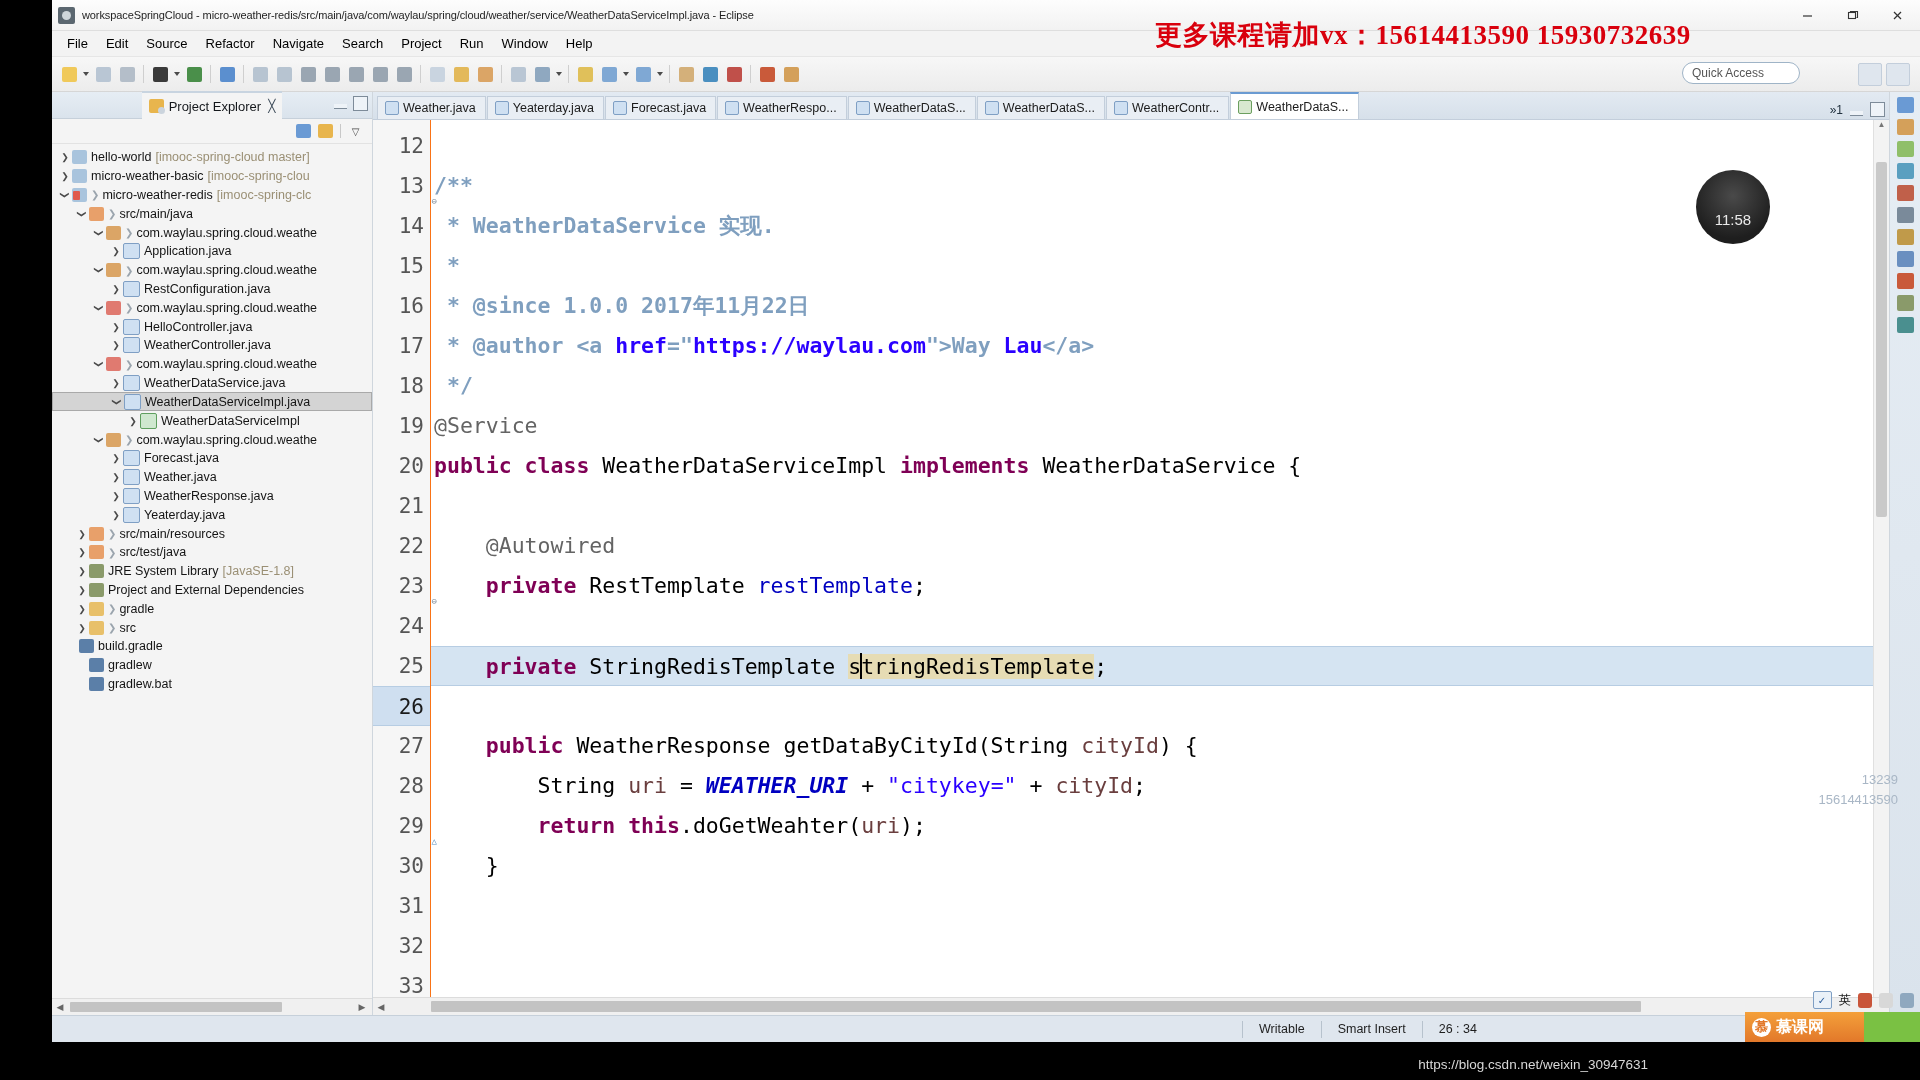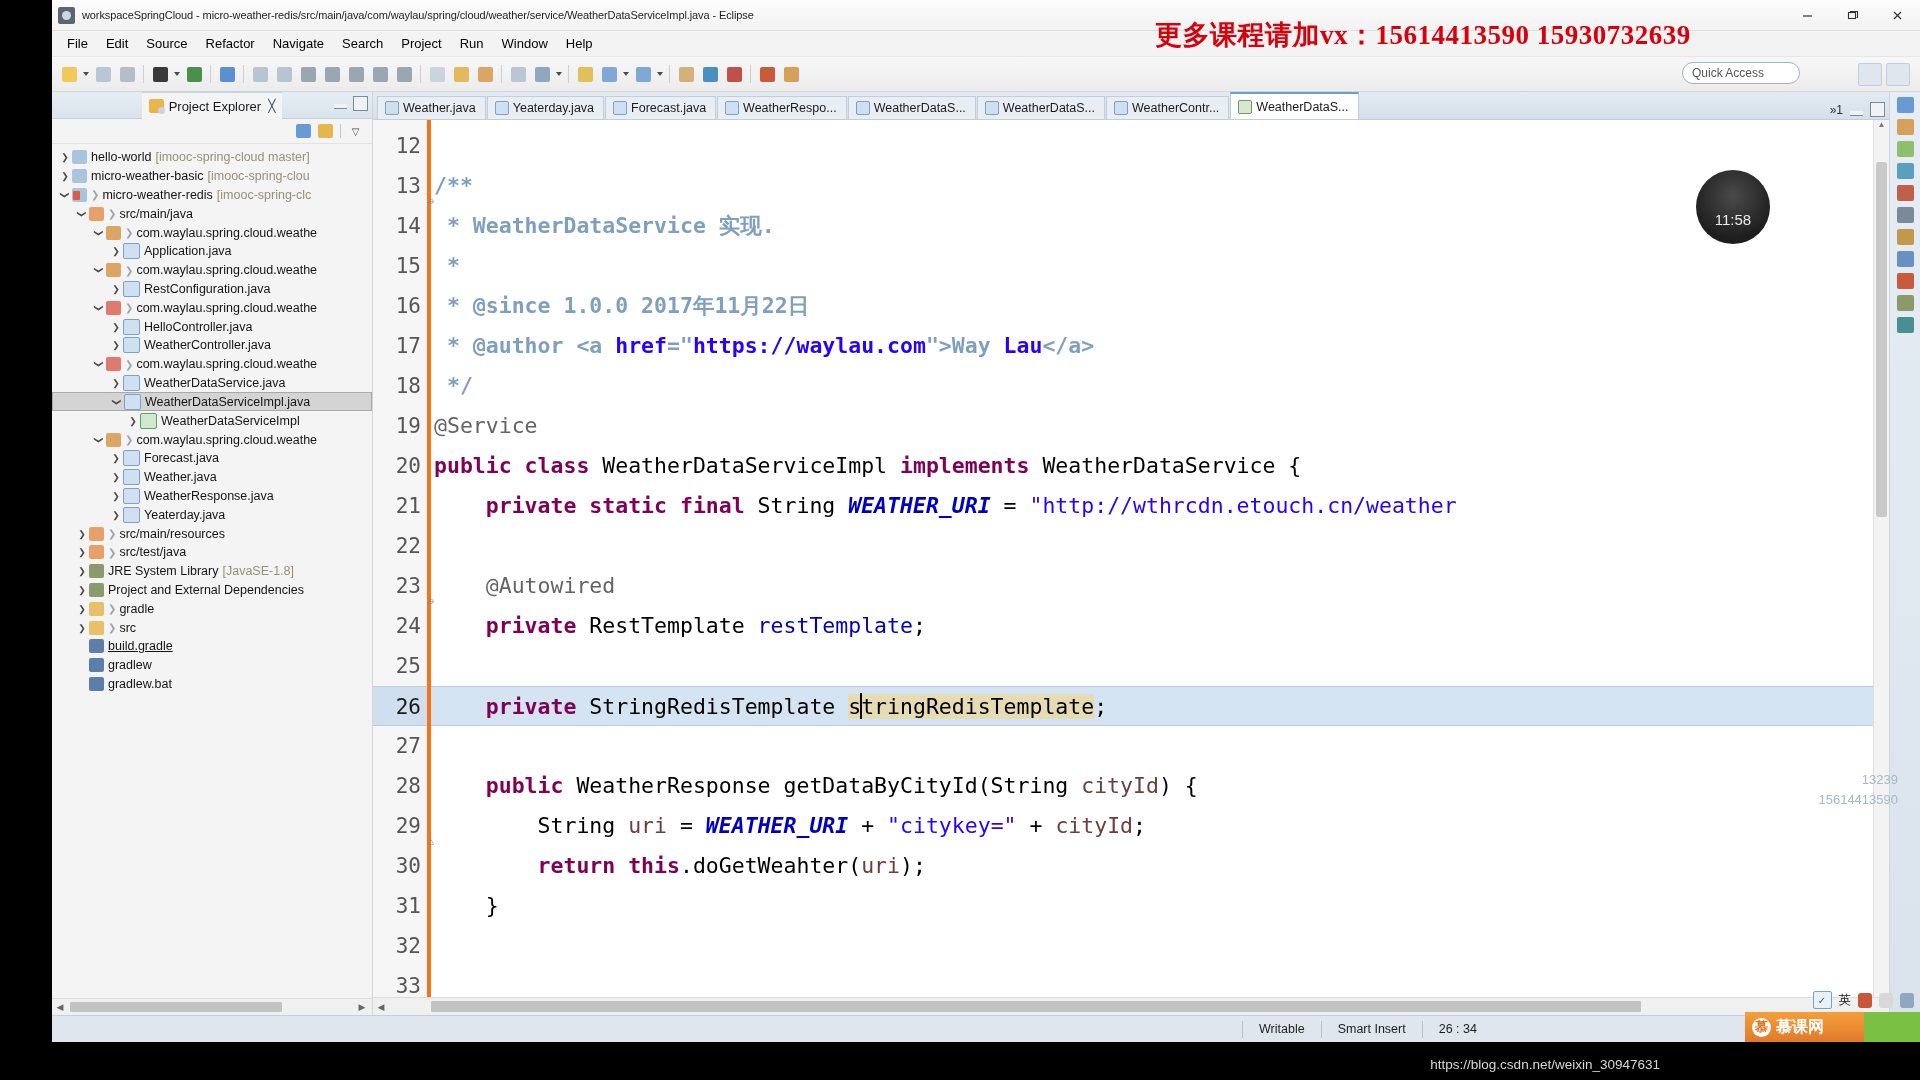--- a/index.html
+++ b/index.html
@@ -305,21 +305,21 @@
     flex: 1 1 auto;
     display: flex;
     background: #ffffff;
     min-height: 0;
     position: relative;
     border-top: 1px solid #c3cedb;
   }
   .gutter {
     width: 58px;
     background: #f6f6f6;
-    border-right: 4px solid #f97316;
+    border-right: 1px solid #f97316;
     flex: 0 0 auto;
     padding-top: 6px;
     box-sizing: border-box;
   }
   .gline {
     height: 40px;
     line-height: 40px;
     text-align: right;
     padding-right: 6px;
     font-family: "DejaVu Sans Mono", monospace;
@@ -484,21 +484,21 @@
     display: flex; align-items: center; justify-content: center;
     font-size: 13px; margin-right: 5px;
   }
   .imooc-green {
     position: absolute; right: 0; top: 0;
     width: 56px; height: 30px; background: #7ac143;
   }
 
   
   .bottomstrip {
-    position: absolute; left: 12px; bottom: 0;
+    position: absolute; left: 0; bottom: 0;
     width: 1656px; height: 38px;
     background: #000;
   }
   .csdn-url {
     position: absolute; right: 8px; bottom: 8px;
     font-size: 13.5px; color: #d8d8d8;
   }
   .leftblack {
     position: absolute; left: 0; top: 0; width: 52px; height: 1080px;
     background: #000;
@@ -810,21 +810,21 @@
               <span class="tico folder"></span>
               <span class="tarrow">❯</span>
               <span class="tlabel">gradle</span>
             </div>
             <div class="trow" style="padding-left: 23px;">
               <span class="twist">❯</span>
               <span class="tico folder"></span>
               <span class="tarrow">❯</span>
               <span class="tlabel">src</span>
             </div>
-            <div class="trow" style="padding-left: 23px; text-decoration: underline;">
+            <div class="trow" style="padding-left: 13px;">
               <span class="twist empty">❯</span>
               <span class="tico gradlefile"></span>
               <span class="tlabel">build.gradle</span>
             </div>
             <div class="trow" style="padding-left: 23px;">
               <span class="twist empty">❯</span>
               <span class="tico gradlefile"></span>
               <span class="tlabel">gradlew</span>
             </div>
             <div class="trow" style="padding-left: 23px;">
@@ -909,21 +909,20 @@
           <div class="code" id="code">
               <div class="cline"></div>
               <div class="cline"><span class="cmtt">/**</span></div>
               <div class="cline"><span class="cmtt"> * WeatherDataService 实现.</span></div>
               <div class="cline"><span class="cmtt"> *</span></div>
               <div class="cline"><span class="cmtt"> * @since 1.0.0 2017年11月22日</span></div>
               <div class="cline"><span class="cmtt"> * @author &lt;a <span class="lnk">href</span>="<span class="lnk">https://waylau.com</span>"&gt;Way <span class="lnk">Lau</span>&lt;/a&gt;</span></div>
               <div class="cline"><span class="cmtt"> */</span></div>
               <div class="cline"><span class="ann">@Service</span></div>
               <div class="cline"><span class="kw">public class</span> WeatherDataServiceImpl <span class="kw">implements</span> WeatherDataService {</div>
-              <div class="cline">    <span class="kw">private static final</span> String <span class="stat">WEATHER_URI</span> = <span class="str">"http://wthrcdn.etouch.cn/weather</span></div>
               <div class="cline"></div>
               <div class="cline">    <span class="ann">@Autowired</span></div>
               <div class="cline">    <span class="kw">private</span> RestTemplate <span class="fld">restTemplate</span>;</div>
               <div class="cline"></div>
               <div class="cline cur">    <span class="kw">private</span> StringRedisTemplate <span class="sel-token">s<span class="caret"></span>tringRedisTemplate</span>;</div>
               <div class="cline"></div>
               <div class="cline">    <span class="kw">public</span> WeatherResponse getDataByCityId(String <span class="loc">cityId</span>) {</div>
               <div class="cline">        String <span class="loc">uri</span> = <span class="stat">WEATHER_URI</span> + <span class="str">"citykey="</span> + <span class="loc">cityId</span>;</div>
               <div class="cline">        <span class="kw">return this</span>.doGetWeahter(<span class="loc">uri</span>);</div>
               <div class="cline">    }</div>

